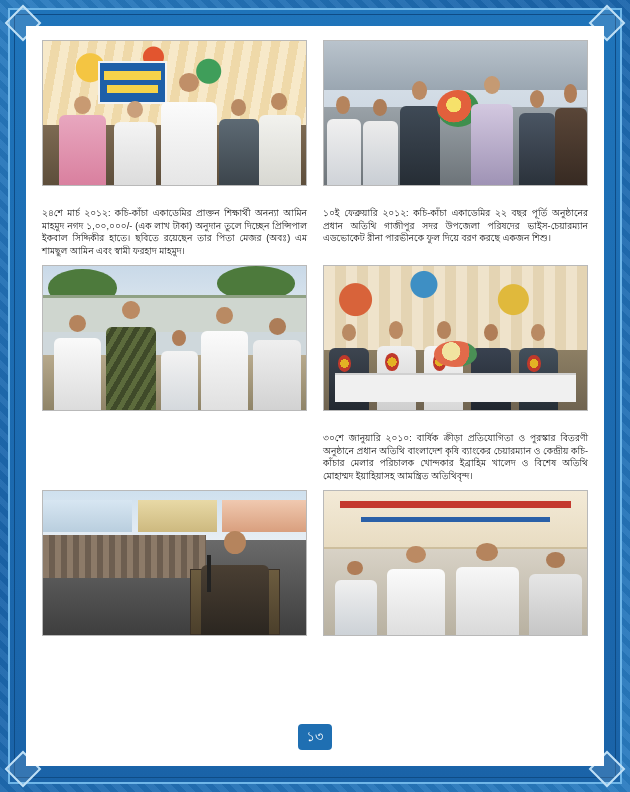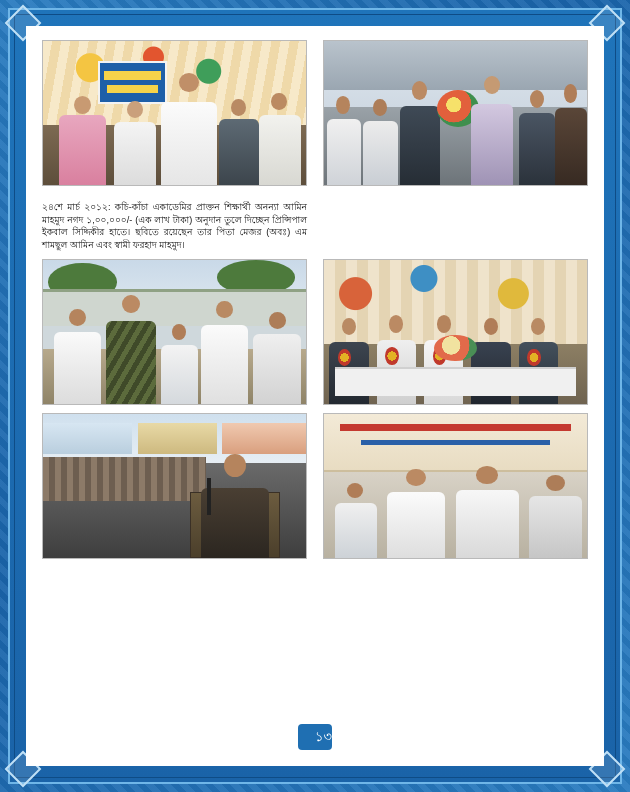--- a/index.html
+++ b/index.html
@@ -84,21 +84,21 @@
     border: 1px solid #b9b9b9;
     position: relative;
     overflow: hidden;
     background: #cfd8dc;
   }
   .cap {
     font-size: 9.1px;
     line-height: 1.38;
     color: #111;
     text-align: justify;
-    margin-top: 15px;
+    margin-top: 21px;
     font-family: "Liberation Sans", sans-serif;
   }
 
   
   .sky { position:absolute; left:0; top:0; right:0; height:42%; }
   .ground { position:absolute; left:0; bottom:0; right:0; height:58%; }
   .blob { position:absolute; border-radius:50%; }
   .bar { position:absolute; }
   .p1 .mural {
     position:absolute; left:0; top:0; width:100%; height:62%;
@@ -157,21 +157,21 @@
   .pagenum-wrap {
     position: absolute;
     left: 50%;
     bottom: 16px;
     transform: translateX(-50%);
     width: 34px; height: 26px;
     background: #1f6fb2;
     border-radius: 4px;
     display: flex;
     align-items: center;
-    justify-content: flex-end;
+    justify-content: center;
   }
   .pagenum {
     color: #ffffff;
     font-size: 13px;
     font-family: "Liberation Sans", sans-serif;
   }
 </style>
 </head>
 <body>
 
@@ -247,20 +247,21 @@
           </div>
           <div class="person" style="left:74%; width:14%; height:66%;">
             <div class="body" style="left:0; bottom:0; width:100%; height:76%; background:linear-gradient(180deg,#4a5563,#2b323b);"></div>
             <div class="head" style="left:30%; top:0; width:38%; height:19%; background:#b5845d;"></div>
           </div>
           <div class="person" style="left:88%; width:12%; height:70%;">
             <div class="body" style="left:0; bottom:0; width:100%; height:76%; background:linear-gradient(180deg,#5a4638,#372a22);"></div>
             <div class="head" style="left:28%; top:0; width:40%; height:19%; background:#b07d57;"></div>
           </div>
         </div>
+        <div class="cap">১০ই ফেব্রুয়ারি ২০১২: কচি-কাঁচা একাডেমির ২২ বছর পূর্তি অনুষ্ঠানের প্রধান অতিথি গাজীপুর সদর উপজেলা পরিষদের ভাইস-চেয়ারম্যান এডভোকেট রীনা পারভীনকে ফুল দিয়ে বরণ করছে একজন শিশু।</div>
       </div>
 
       <div class="cell">
         <div class="photo p3">
           <div class="sky"></div>
           <div class="tree" style="left:2%; top:2%; width:26%; height:26%;"></div>
           <div class="tree" style="right:4%; top:0%; width:30%; height:24%;"></div>
           <div class="wall"></div>
           <div class="ground"></div>
           <div class="person" style="left:4%; width:18%; height:66%;">
@@ -310,20 +311,21 @@
             <div class="head" style="left:32%; top:0; width:36%; height:20%; background:#b07d57;"></div>
           </div>
           <div class="person" style="left:74%; width:15%; height:60%;">
             <div class="body" style="left:0; bottom:0; width:100%; height:72%; background:linear-gradient(180deg,#44505c,#262e36);"></div>
             <div class="head" style="left:32%; top:0; width:36%; height:20%; background:#b98a63;"></div>
             <div class="blob" style="left:22%; top:36%; width:34%; height:20%; background:radial-gradient(circle,#e3b224 0 40%,#c0392b 41% 100%);"></div>
           </div>
           <div class="blob" style="left:42%; top:52%; width:16%; height:18%; background:radial-gradient(circle at 40% 40%,#f1e3a0 0 30%, #e26a4a 31% 60%, #4a8f55 61% 100%);"></div>
           <div class="table"></div>
         </div>
+        <div class="cap">৩০শে জানুয়ারি ২০১০: বার্ষিক ক্রীড়া প্রতিযোগিতা ও পুরস্কার বিতরণী অনুষ্ঠানে প্রধান অতিথি বাংলাদেশ কৃষি ব্যাংকের চেয়ারম্যান ও কেন্দ্রীয় কচি-কাঁচার মেলার পরিচালক খোন্দকার ইব্রাহিম খালেদ ও বিশেষ অতিথি মোহাম্মদ ইয়াহিয়াসহ আমন্ত্রিত অতিথিবৃন্দ।</div>
       </div>
 
       <div class="cell">
         <div class="photo p5">
           <div class="sky"></div>
           <div class="tent" style="left:0; width:34%; background:linear-gradient(180deg,#d7e6f2,#b9cede);"></div>
           <div class="tent" style="left:36%; width:30%; background:linear-gradient(180deg,#e8d9a6,#cdb97f);"></div>
           <div class="tent" style="left:68%; width:32%; background:linear-gradient(180deg,#f0c9b0,#d99f7e);"></div>
           <div class="ground"></div>
           <div class="bar" style="left:0; top:30%; width:62%; height:30%; background:repeating-linear-gradient(90deg,#8c7a68 0 6px,#6d5e50 6px 12px);"></div>

